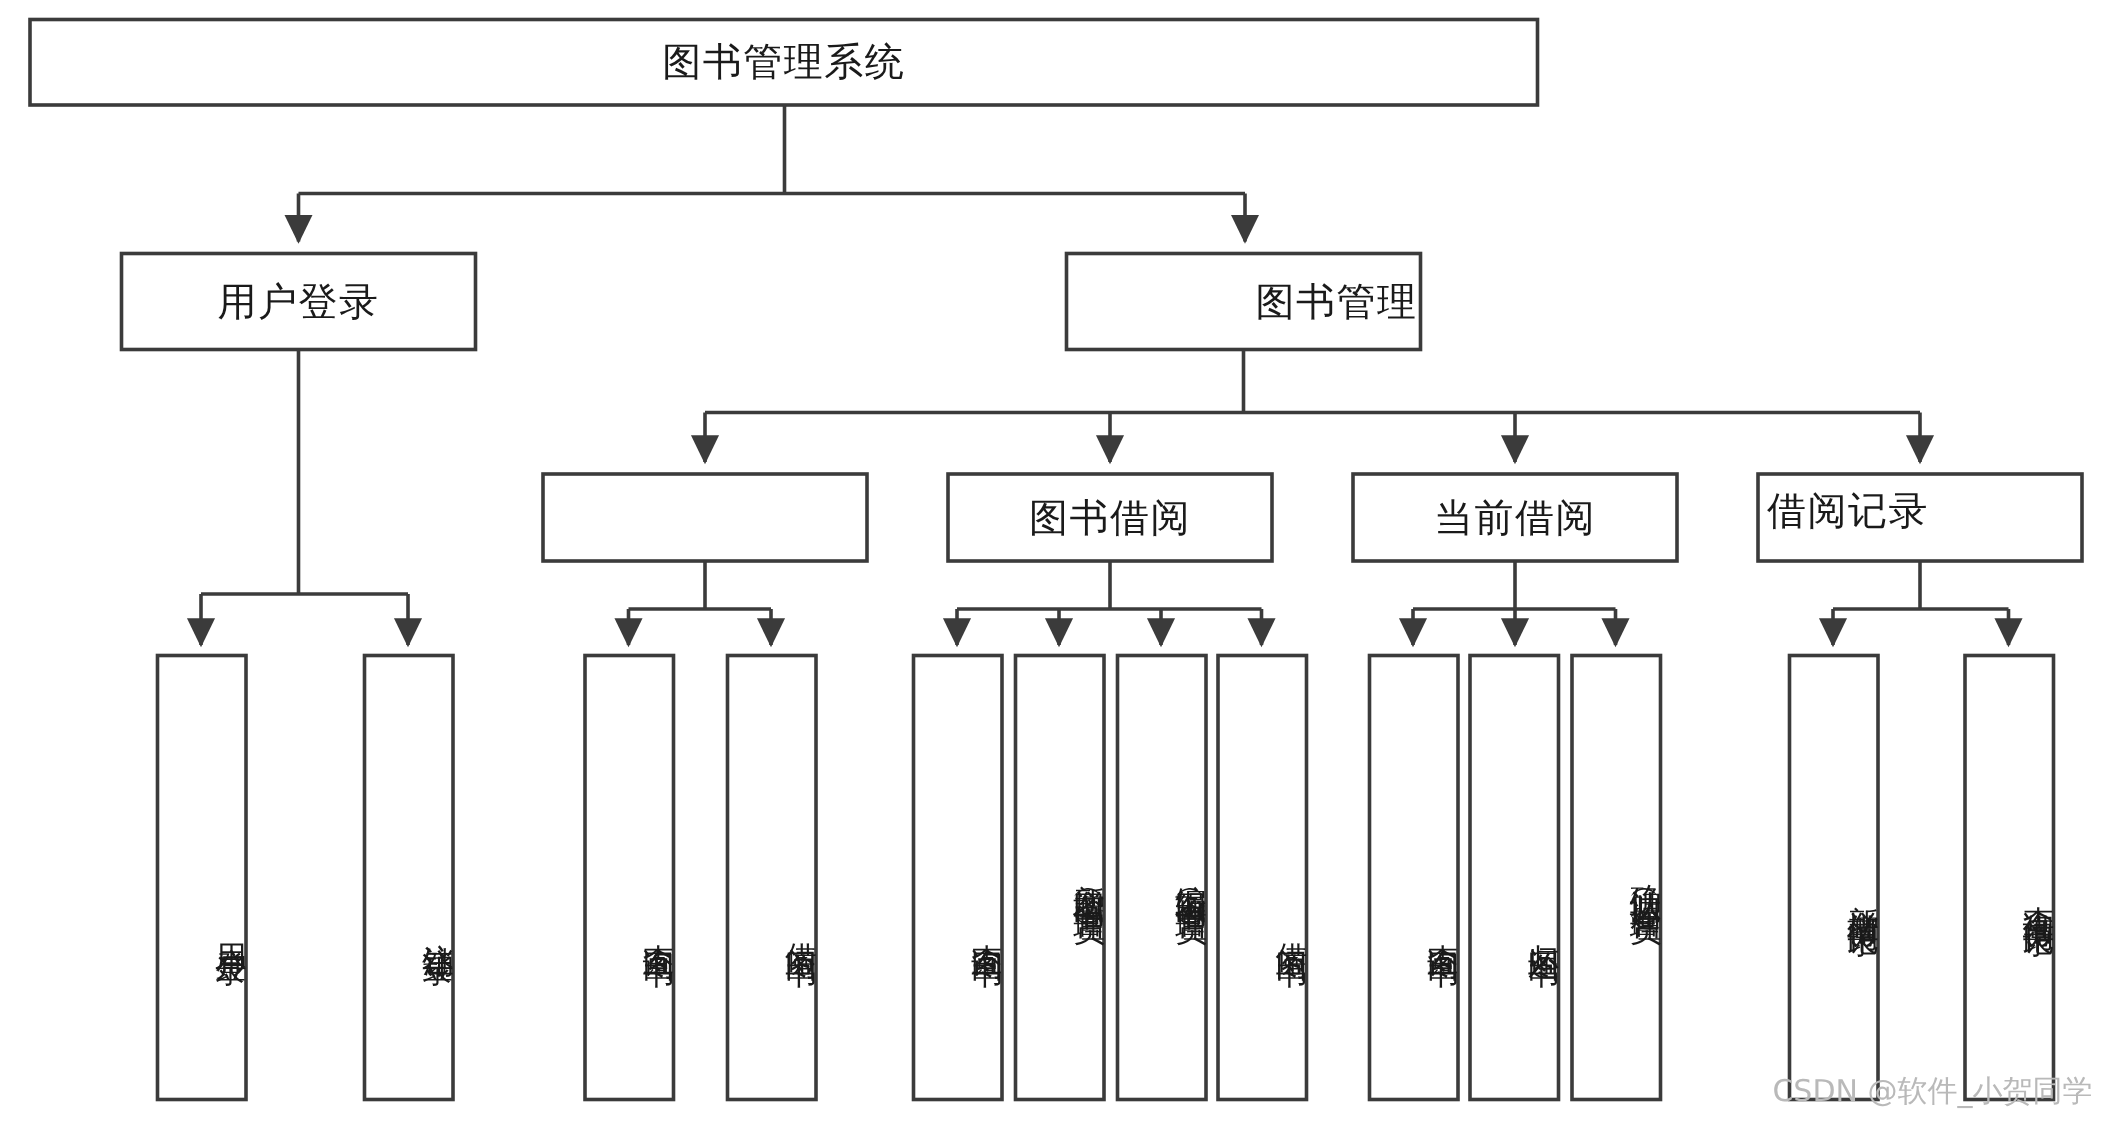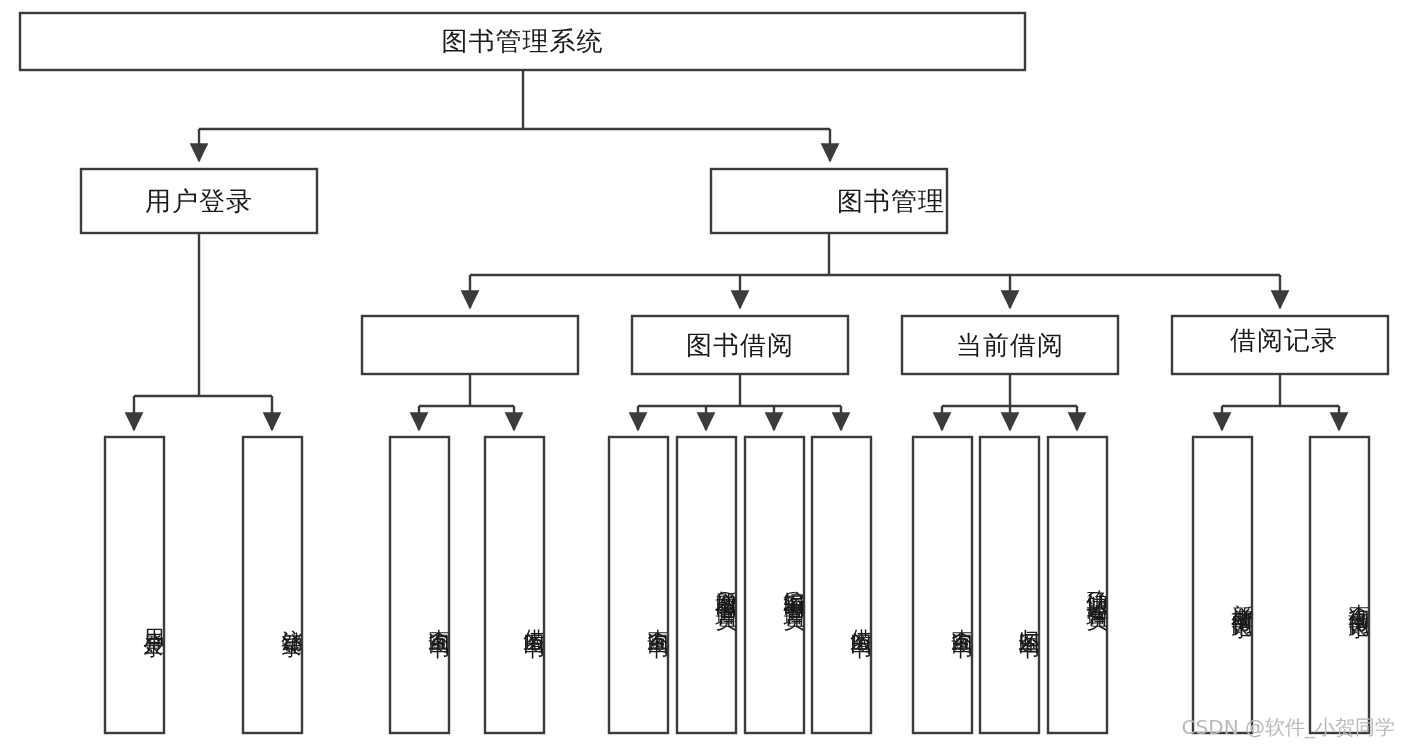--- a/index.html
+++ b/index.html
@@ -155,21 +155,21 @@
     <path class="connector" marker-end="url(#arrowhead)" d="M1339,406 L1339,430"></path>
   </svg>
 
   <div class="hbox-label" style="left:20px; top:13px; width:1005px; height:57px;">图书管理系统</div>
 
   <div class="hbox-label" style="left:81px; top:169px; width:236px; height:64px;">用户登录</div>
   <div class="hbox-label" style="left:711px; top:169px; width:268px; height:64px;margin-left:46px;">图书管理</div>
 
   <div class="hbox-label" style="left:632px; top:316px; width:216px; height:58px;">图书借阅</div>
   <div class="hbox-label" style="left:902px; top:316px; width:216px; height:58px;">当前借阅</div>
-  <div class="hbox-label" style="left:1176px; top:316px; width:216px; height:48px;">借阅记录</div>
+  <div class="hbox-label" style="left:1124px; top:316px; width:216px; height:48px;">借阅记录</div>
 
   <div class="leaf-label-wrap" style="left:105px; top:508px; width:59px; height:220px;">用户登录</div>
   <div class="leaf-label-wrap" style="left:243px; top:508px; width:59px; height:220px;">注销登录</div>
 
   <div class="leaf-label-wrap" style="left:390px; top:508px; width:59px; height:220px;">查询图书</div>
   <div class="leaf-label-wrap" style="left:485px; top:508px; width:59px; height:220px;">借阅图书</div>
 
   <div class="leaf-label-wrap" style="left:609px; top:508px; width:59px; height:220px;">查询图书</div>
   <div class="leaf-label-wrap" style="left:677px; top:444px; width:59px; height:285px;">新增图书（管理员）</div>
   <div class="leaf-label-wrap" style="left:745px; top:444px; width:59px; height:285px;">编辑图书（管理员）</div>

